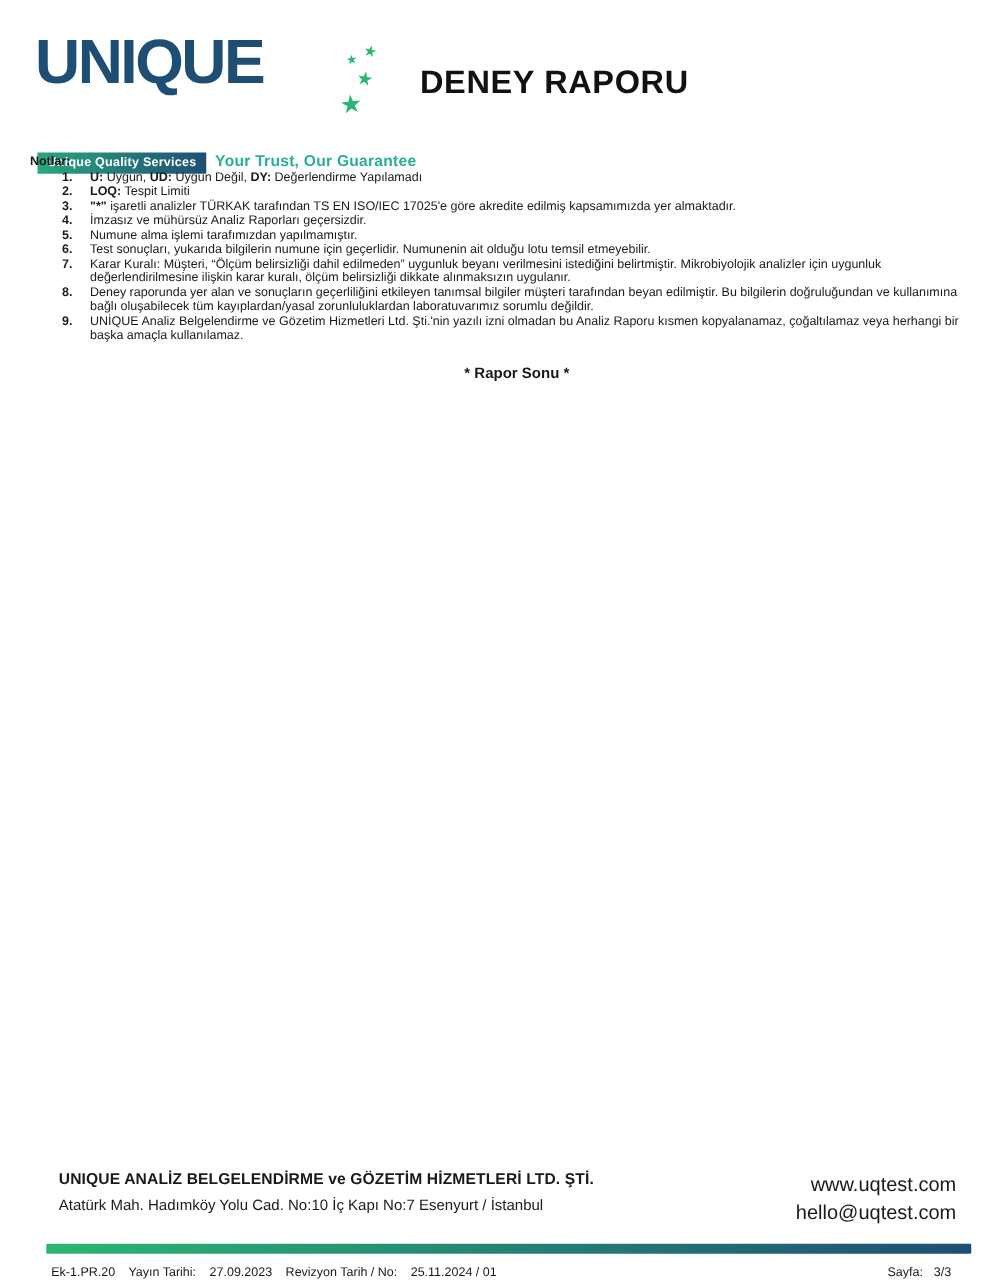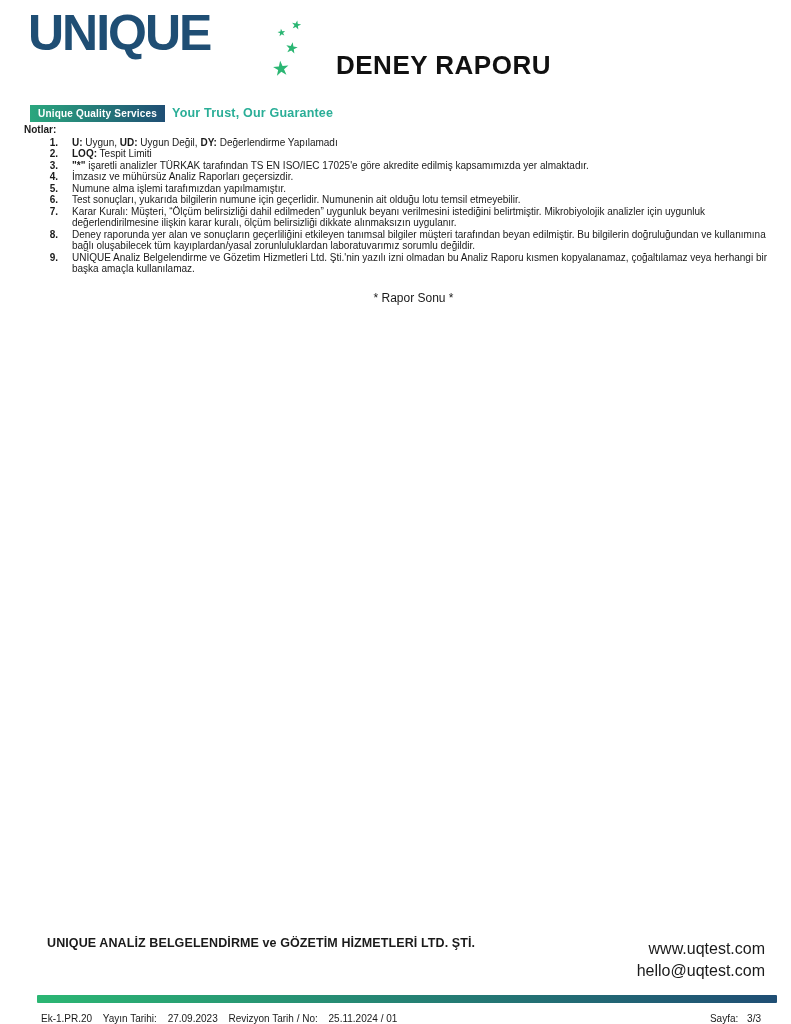--- a/index.html
+++ b/index.html
@@ -12,21 +12,21 @@
   body{font-family:"Liberation Sans", sans-serif;color:var(--text);}
   .page{
     position:relative;
     width:791px;height:1024px;
     background:#ffffff;
     overflow:hidden;
   }
 
   
   .header{position:absolute;left:0;top:0;right:0;height:118px;}
-  .logo{position:absolute;left:28px;top:4px;width:265px;}
+  .logo{position:absolute;left:28px;top:20px;width:265px;}
   .wordmark{
     font-size:50px;font-weight:bold;color:var(--navy);
     letter-spacing:-2px;line-height:58px;
   }
   .star{position:absolute;color:var(--green);line-height:1;}
   .star.s1{left:263px;top:15px;font-size:12px;transform:rotate(12deg);}
   .star.s2{left:249px;top:24px;font-size:10px;transform:rotate(-8deg);}
   .star.s3{left:257px;top:36px;font-size:15px;transform:rotate(10deg);}
   .star.s4{left:244px;top:54px;font-size:20px;transform:rotate(-6deg);}
   .logo-sub{position:absolute;left:2px;top:66px;white-space:nowrap;}
@@ -50,21 +50,21 @@
   .notes{position:absolute;left:24px;top:124px;width:752px;font-size:10px;line-height:11.5px;}
   .notes-heading{font-weight:bold;margin-bottom:1px;}
   .note-row{display:flex;align-items:flex-start;}
   .note-num{flex:0 0 34px;text-align:right;font-weight:bold;}
   .note-text{margin-left:14px;max-width:700px;}
 
   
   .report-end{
     position:absolute;left:0;right:0;top:291px;
     text-align:center;padding-left:36px;
-    font-size:12px;font-weight:normal;
+    font-size:12px;font-weight:bold;
   }
 
   
   .footer{position:absolute;left:0;right:0;top:936px;padding-left:23px;}
   .footer-top{display:flex;justify-content:space-between;padding:0 26px 0 24px;}
   .company{font-size:12.5px;font-weight:bold;letter-spacing:0.1px;}
   .address{font-size:12px;margin-top:7px;}
   .footer-contact{text-align:right;font-size:16px;line-height:22px;margin-top:2px;}
   .gradient-bar{
     height:8px;margin:13px 14px 0 14px;border-radius:1px;
@@ -138,20 +138,21 @@
         </div>
       </div>
   </div>
 
   <div class="report-end">* Rapor Sonu *</div>
 
   <div class="footer">
     <div class="footer-top">
       <div class="footer-left">
         <div class="company">UNIQUE ANALİZ BELGELENDİRME ve GÖZETİM HİZMETLERİ LTD. ŞTİ.</div>
+        <div class="address">Atatürk Mah. Hadımköy Yolu Cad. No:10 İç Kapı No:7 Esenyurt / İstanbul</div>
       </div>
       <div class="footer-contact">
         <div class="website">www.uqtest.com</div>
         <div class="email">hello@uqtest.com</div>
       </div>
     </div>
     <div class="gradient-bar"></div>
     <div class="footer-bottom">
       <div class="doc-meta">
         <span>Ek-1.PR.20</span>

